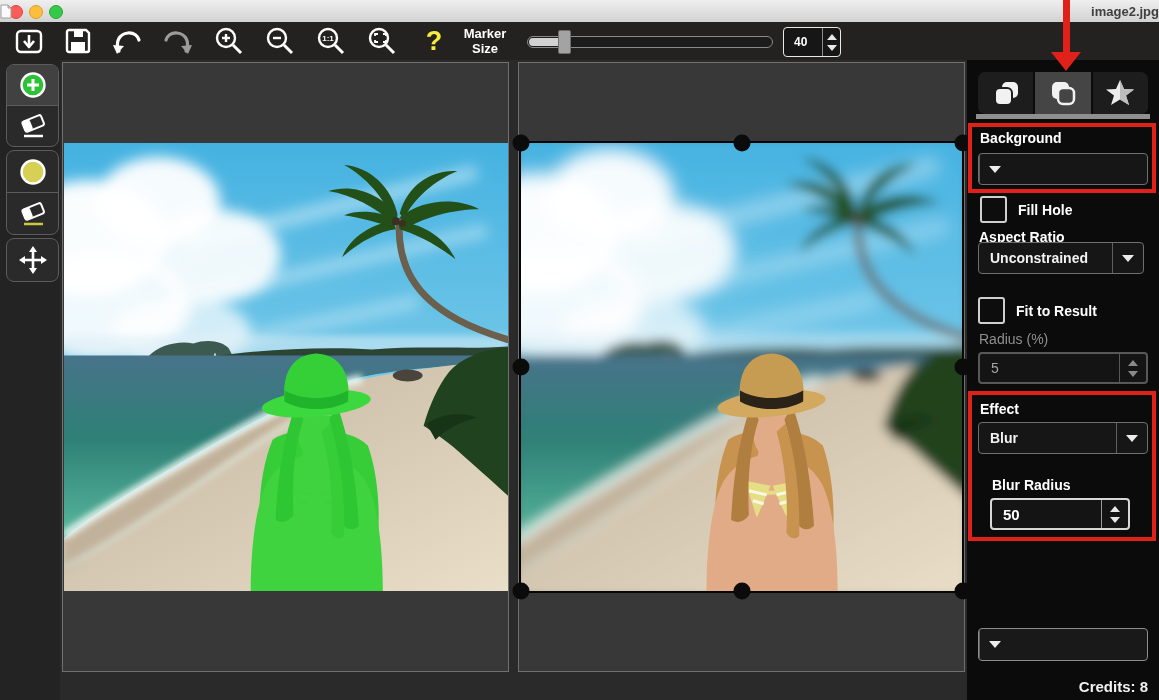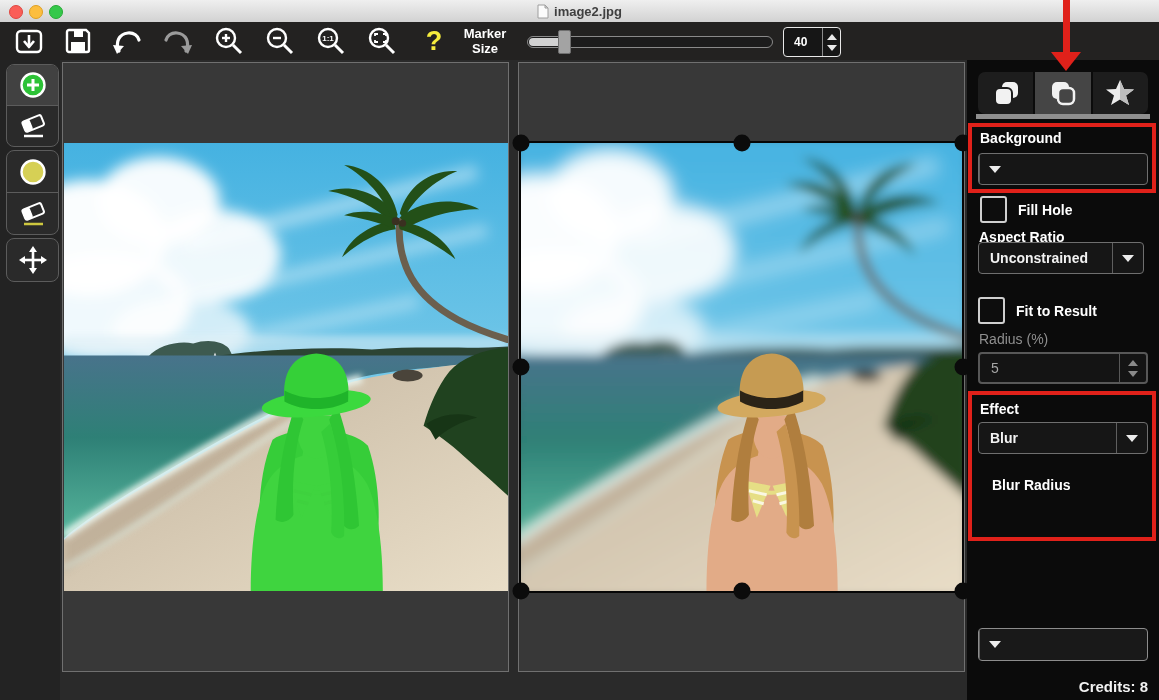--- a/index.html
+++ b/index.html
@@ -6,21 +6,21 @@
   .app{position:relative;width:1159px;height:700px;overflow:hidden;background:#2a2a2a;
        font-family:"Liberation Sans",sans-serif;-webkit-font-smoothing:antialiased;}
   .abs{position:absolute;}
   
   .titlebar{left:0;top:0;width:1159px;height:22px;background:linear-gradient(#efefef,#d2d2d2);
             border-bottom:1px solid #a6a6a6;}
   .tl{width:12px;height:12px;border-radius:50%;top:5px;}
   .tl.red{left:9px;background:#fa5e57;border:1px solid #df4741;}
   .tl.yellow{left:29px;background:#fcbe3f;border:1px solid #dfa023;}
   .tl.green{left:49px;background:#35c84a;border:1px solid #27aa35;}
-  .titlewrap{left:0;top:0;width:100%;height:22px;display:flex;align-items:center;justify-content:center;gap:5px;}
+  .titlewrap{left:0;top:0;width:100%;height:22px;display:flex;align-items:center;justify-content:space-between;gap:5px;}
   .title-text{font-size:13px;font-weight:600;color:#3f3f3f;}
   
   .toolbar{left:0;top:22px;width:1159px;height:38px;background:#232221;}
   .tbtn{width:34px;height:34px;top:2px;display:flex;align-items:center;justify-content:center;}
   .help{color:#f5ec3d;font-size:27px;font-weight:800;line-height:1;}
   .mlabel{left:452px;top:4px;width:66px;text-align:center;color:#fff;font-size:13px;font-weight:700;line-height:15px;}
   .slider{left:527px;top:36px;width:244px;height:10px;border:1px solid #8a8a8a;border-radius:6px;background:#1c1c1c;}
   .slider-fill{left:1px;top:1px;width:36px;height:8px;border-radius:5px;background:#d2d2d2;}
   .slider-thumb{left:30px;top:-7px;width:11px;height:22px;border-radius:2px;background:#a3a3a3;border:1px solid #6f6f6f;}
   .numfield{display:flex;align-items:stretch;background:#161616;border-radius:4px;}
@@ -377,20 +377,27 @@
 
     <div class="abs slabel" style="left:13px;top:341px">Effect</div>
     <div class="abs dropdown" style="left:11px;top:362px;width:170px">
       <div class="val">Blur</div>
       <div class="dd-arrow">
           <div class="dd-tri"></div>
         </div>
     </div>
 
     <div class="abs slabel" style="left:25px;top:417px">Blur Radius</div>
+    <div class="abs sfield" style="left:23px;top:438px;width:140px;border:2px solid #d8d8d8">
+      <div class="val" style="color:#fff;font-size:15px;font-weight:600">50</div>
+      <div class="spin" style="border-left:1px solid #9a9a9a">
+        <div class="tri-up"></div>
+        <div class="tri-dn"></div>
+      </div>
+    </div>
 
     <div class="abs resetbtn" style="left:11px;top:568px;width:170px">
       <div class="dd-arrow">
           <div class="dd-tri"></div>
         </div>
     </div>
 
     <div class="abs credits">Credits: 8</div>
   </div>
 

